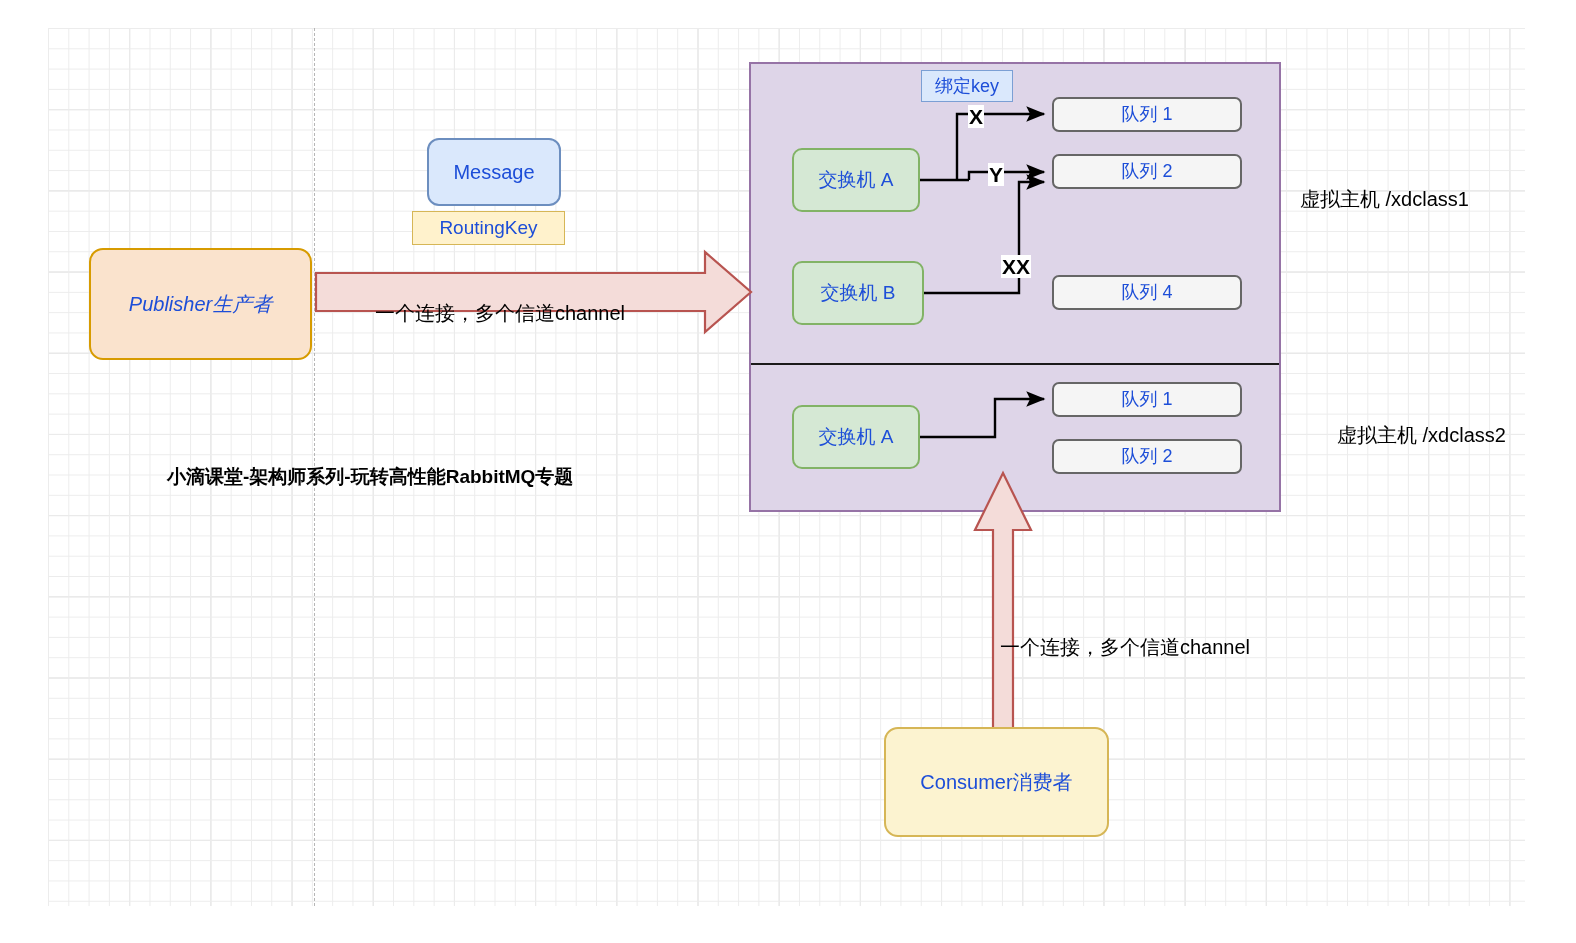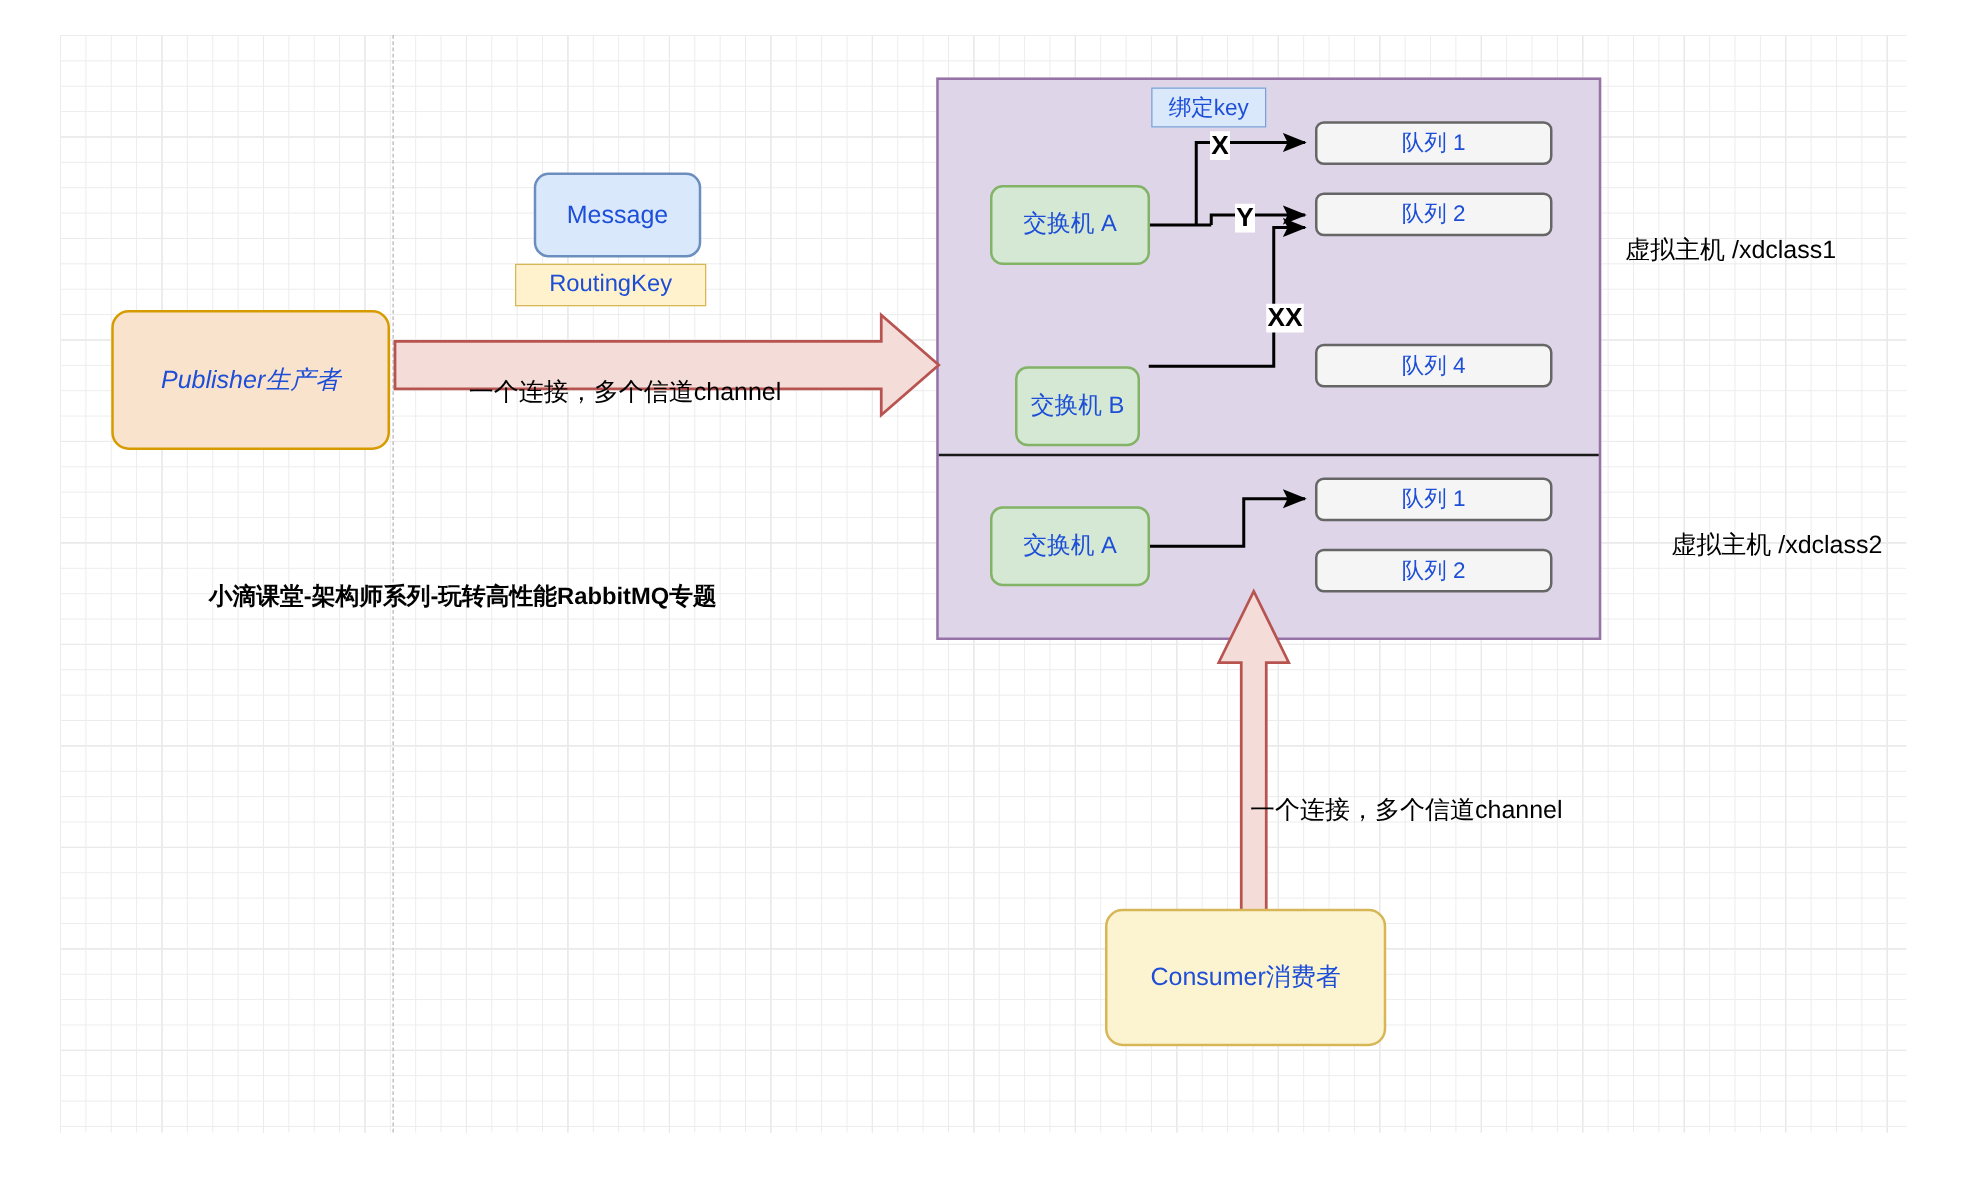--- a/index.html
+++ b/index.html
@@ -200,37 +200,37 @@
     <span>RoutingKey</span>
   </div>
 
   <div class="node bindkey-box" style="left:921px; top:70px; width:92px; height:32px;">
     <span>绑定key</span>
   </div>
 
   <div class="node exchange-box" style="left:792px; top:148px; width:128px; height:64px;">
     <span>交换机 A</span>
   </div>
-  <div class="node exchange-box" style="left:812px; top:261px; width:100px; height:64px;margin-top:32px;">
+  <div class="node exchange-box" style="left:792px; top:261px; width:132px; height:64px;">
     <span>交换机 B</span>
   </div>
 
   <div class="node queue-box" style="left:1052px; top:97px; width:190px; height:35px;">
     <span>队列 1</span>
   </div>
   <div class="node queue-box" style="left:1052px; top:154px; width:190px; height:35px;">
     <span>队列 2</span>
   </div>
   <div class="node queue-box" style="left:1052px; top:275px; width:190px; height:35px;">
     <span>队列 4</span>
   </div>
 
   <div class="key-chip" style="left:968px; top:105px;">X</div>
   <div class="key-chip" style="left:988px; top:163px;">Y</div>
-  <div class="key-chip" style="left:1001px; top:243px;margin-left:12px;">XX</div>
+  <div class="key-chip" style="left:1001px; top:255px;">XX</div>
 
   <div class="node exchange-box" style="left:792px; top:405px; width:128px; height:64px;">
     <span>交换机 A</span>
   </div>
   <div class="node queue-box" style="left:1052px; top:382px; width:190px; height:35px;">
     <span>队列 1</span>
   </div>
   <div class="node queue-box" style="left:1052px; top:439px; width:190px; height:35px;">
     <span>队列 2</span>
   </div>

